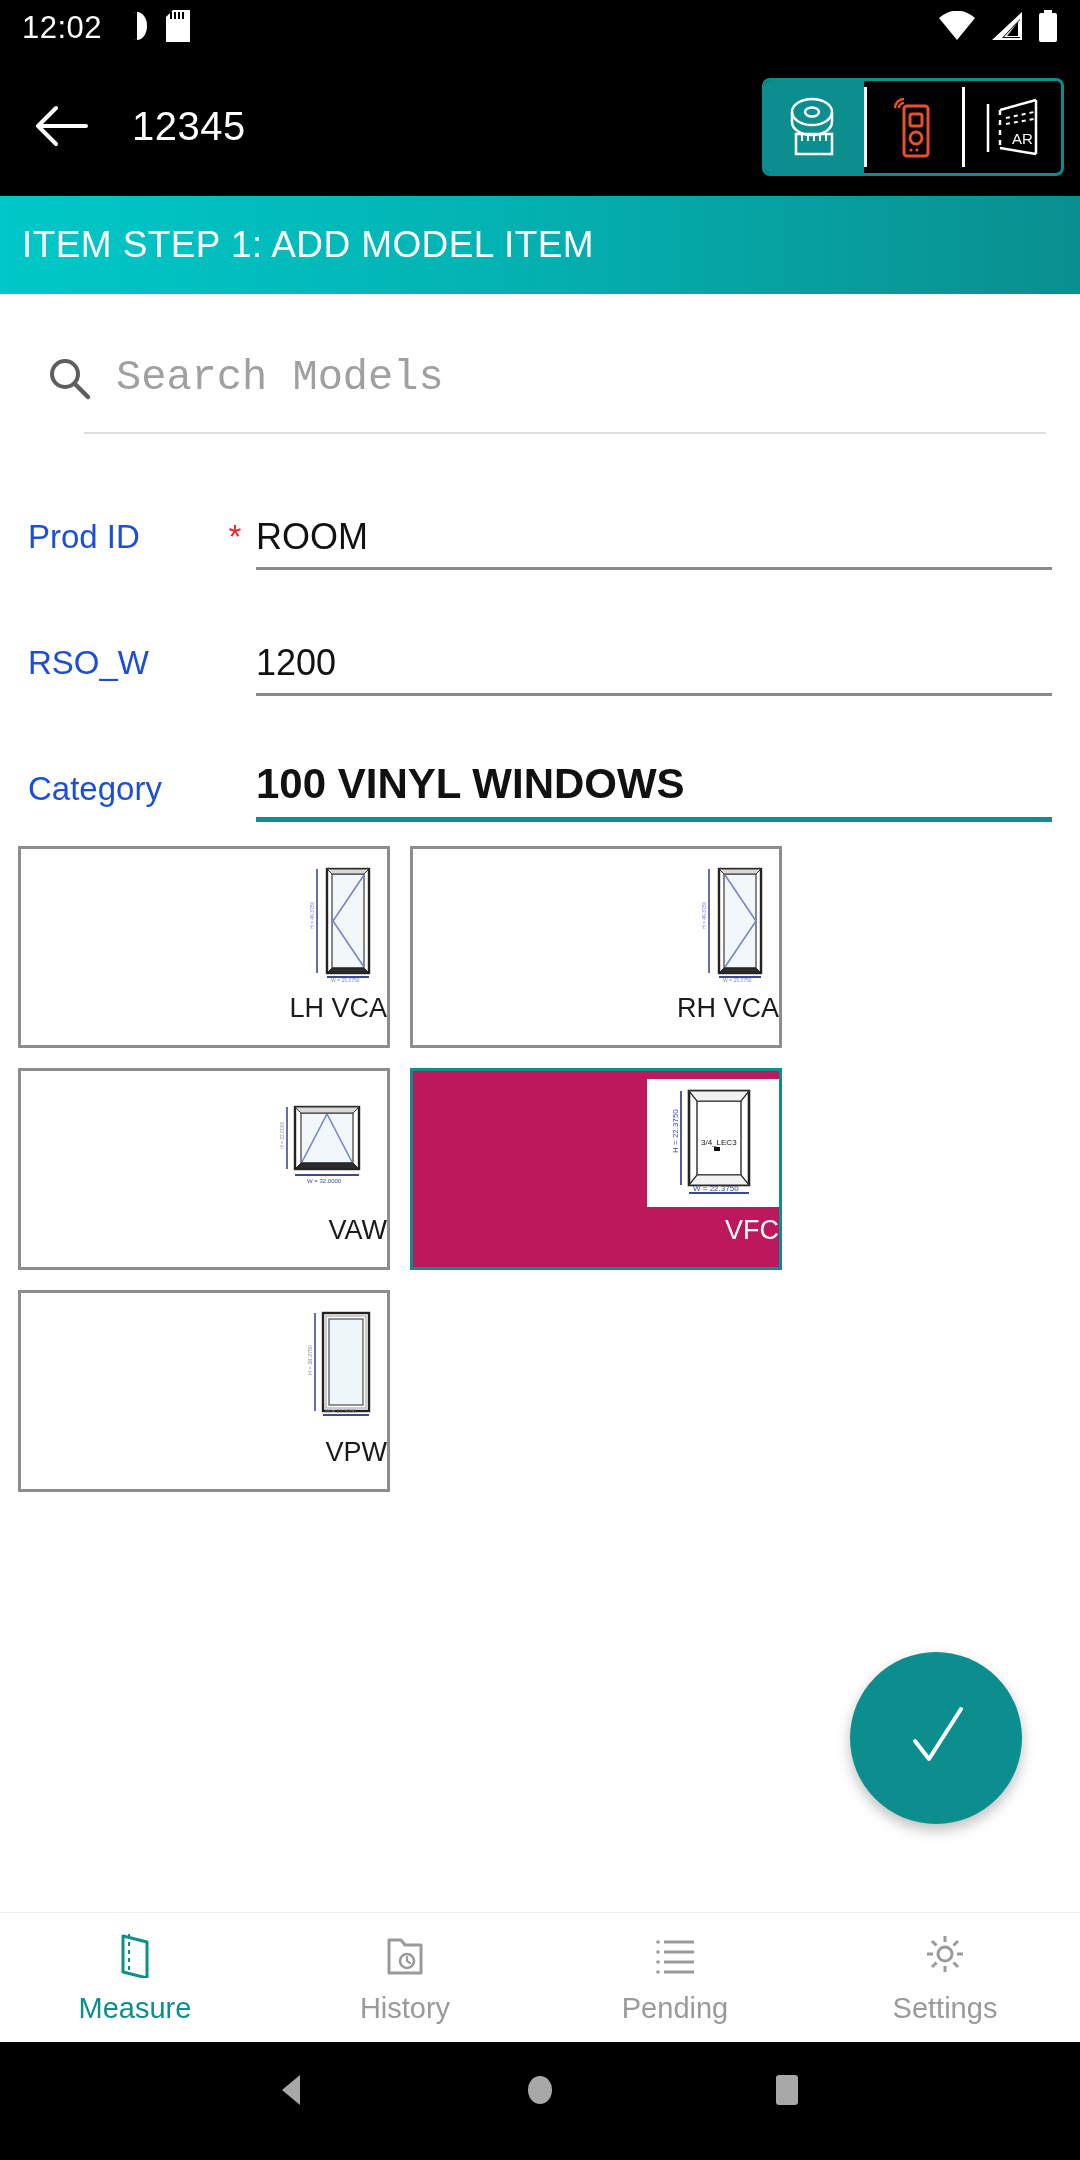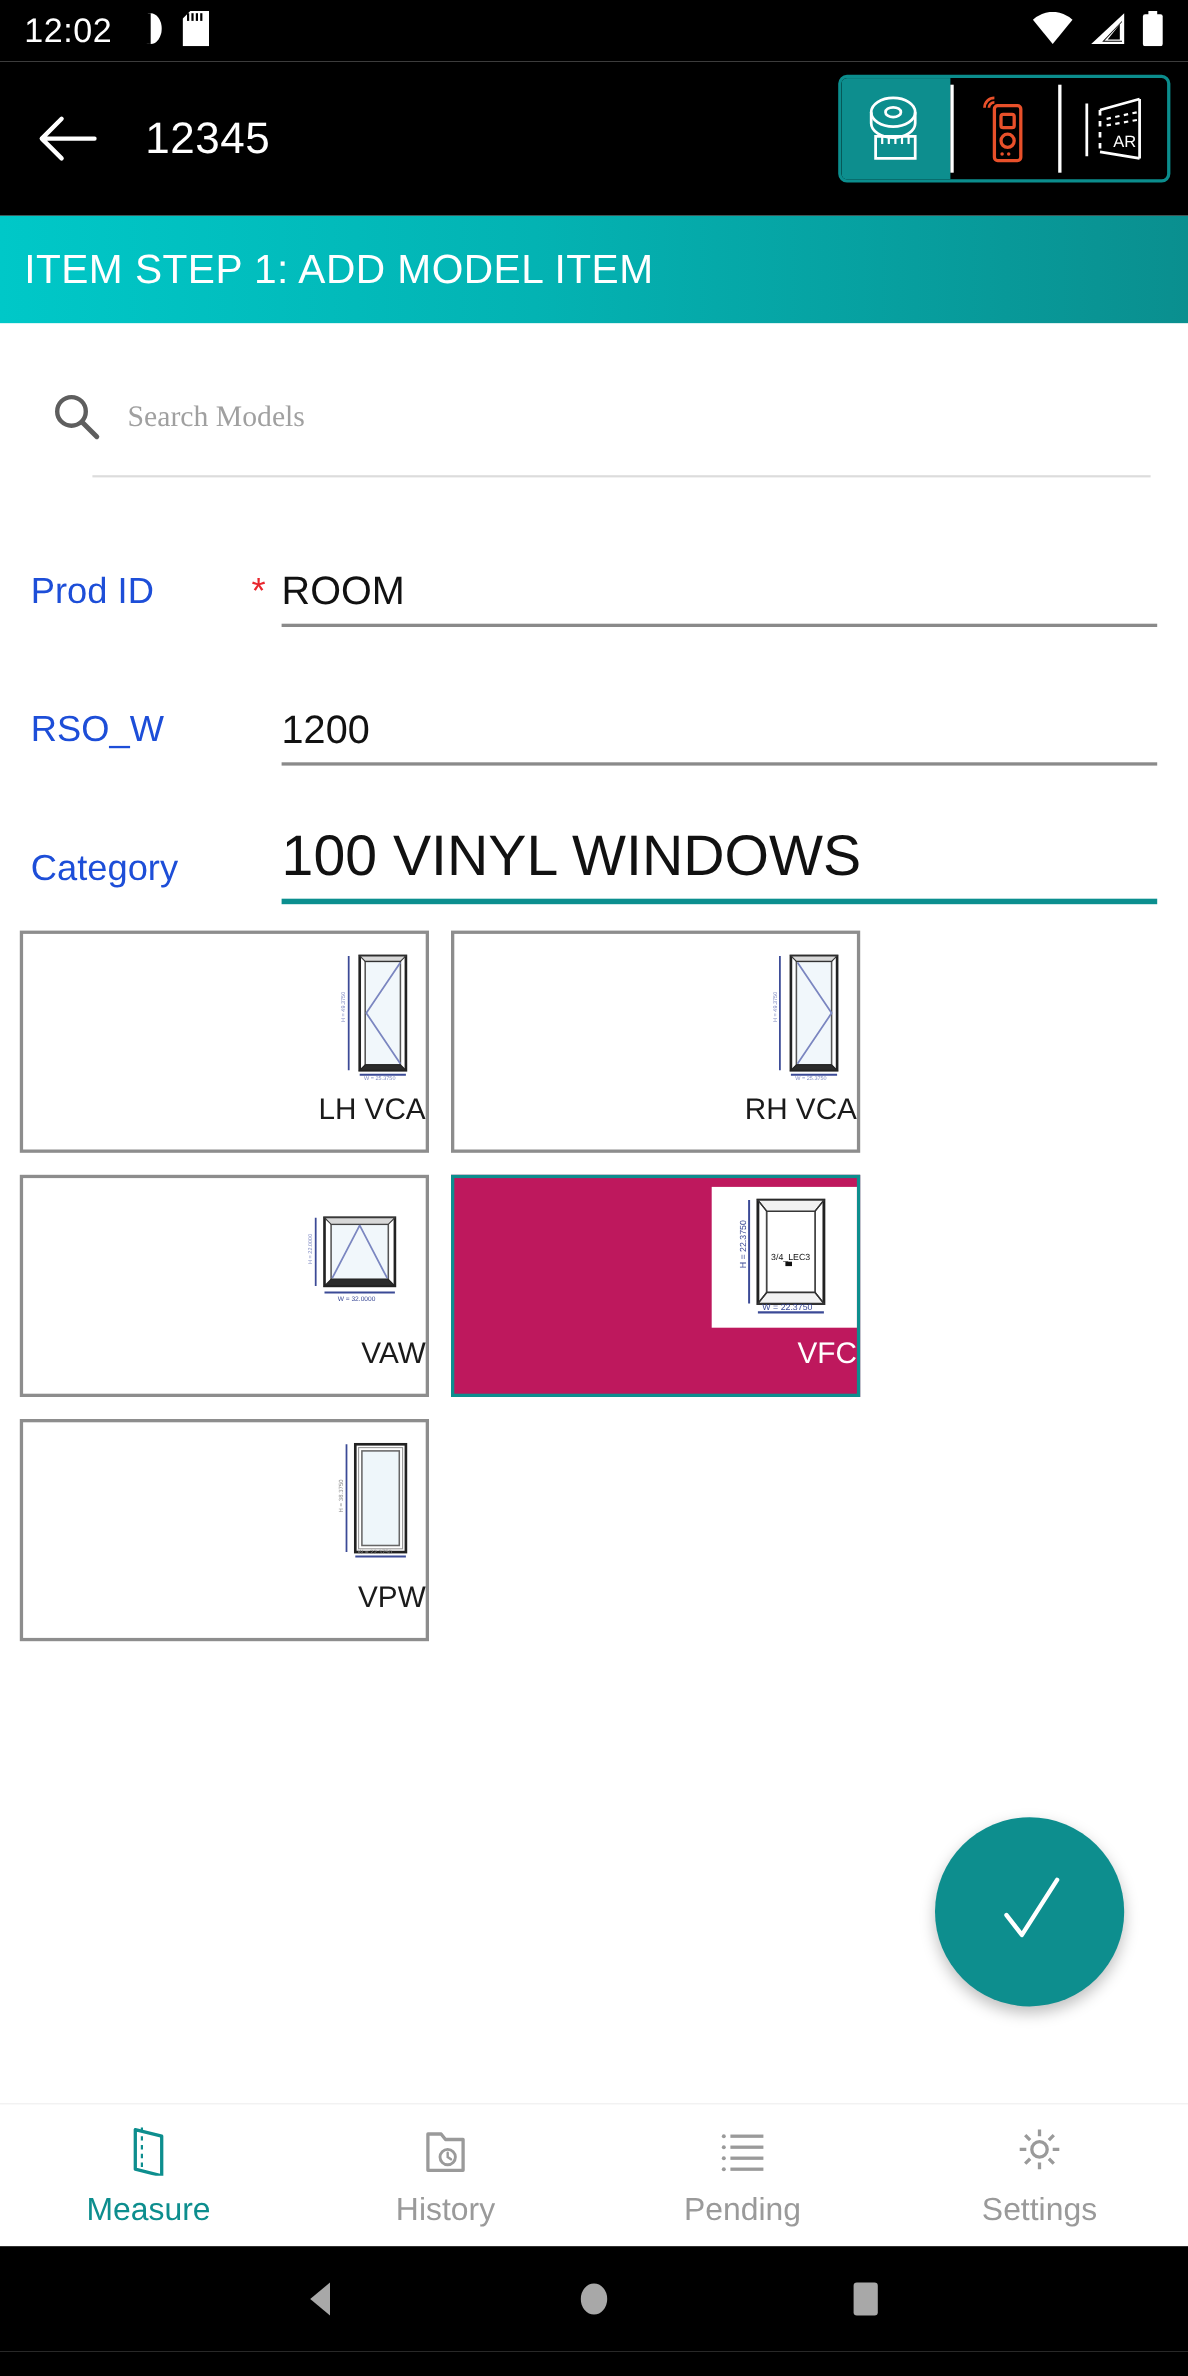--- a/index.html
+++ b/index.html
@@ -23,21 +23,21 @@
 
   
   .appbar {
     height: 140px; background: #000; color: #fff;
     display: flex; align-items: center; padding: 0 30px; flex: 0 0 140px;
     position: relative;
   }
   .back-btn { width: 62px; height: 62px; display: flex; align-items: center; justify-content: center; cursor: pointer; }
   .appbar-title { font-size: 40px; margin-left: 40px; letter-spacing: .5px; }
   .mode-switch {
-    position: absolute; right: 16px; top: 12px;
+    position: absolute; right: 16px; top: 22px;
     height: 98px; width: 302px;
     border: 3px solid #0b8d8d; border-radius: 8px;
     display: flex; overflow: hidden; background: #000;
   }
   .mode-btn {
     flex: 1; display: flex; align-items: center; justify-content: center;
     position: relative; cursor: pointer;
   }
   .mode-btn.active { background: #0d8e8e; }
   .mode-btn + .mode-btn::before {
@@ -53,34 +53,34 @@
   .step-header-text { color: #fff; font-size: 37px; letter-spacing: .4px; }
 
   
   .content { flex: 1 1 auto; background: #fff; position: relative; overflow: hidden; }
 
   .search-row {
     display: flex; align-items: center; height: 92px; margin: 38px 0 0 0; padding: 0 34px;
   }
   .search-icon-wrap { width: 70px; display: flex; align-items: center; justify-content: center; }
   .search-input {
-    flex: 1; border: none; outline: none; font-size: 27px; color: #9b9b9b;
-    font-family: Liberation Serif, serif; margin-left: 12px; background: transparent;
+    flex: 1; border: none; outline: none; font-size: 42px; color: #9b9b9b;
+    font-family: Liberation Mono, monospace; margin-left: 12px; background: transparent;
   }
   .search-input::placeholder { color: #a0a0a0; }
   .search-underline { height: 2px; background: #dcdcdc; margin: 8px 34px 0 84px; }
 
   .form { padding: 46px 28px 0 28px; }
   .form-row { display: flex; align-items: flex-end; height: 90px; margin-bottom: 36px; }
   .form-label { width: 186px; font-size: 33px; color: #1d4ed8; padding-bottom: 14px; }
   .form-star { width: 42px; color: #e8262d; font-size: 33px; padding-bottom: 14px; text-align: center; }
   .form-field { flex: 1; border-bottom: 3px solid #8a8a8a; padding-bottom: 10px; }
   .form-field.focused { border-bottom: 5px solid #0b8f8f; }
   .form-value { font-size: 36px; color: #111; line-height: 1.1; }
-  .form-value.big { font-size: 52px; }
+  .form-value.big { font-size: 42px; font-weight: bold; }
 
   
   .grid { padding: 6px 18px 0 18px; display: flex; flex-wrap: wrap; gap: 20px; }
   .card {
     width: 372px; height: 202px; border: 3px solid #8d8d8d; background: #fff;
     display: flex; flex-direction: column; align-items: flex-end; justify-content: flex-start;
     cursor: pointer; padding-top: 8px;
   }
   .card.selected { background: #be185d; border-color: #0d8e8e; }
   .card-thumb { height: 128px; display: flex; align-items: center; justify-content: center; }

